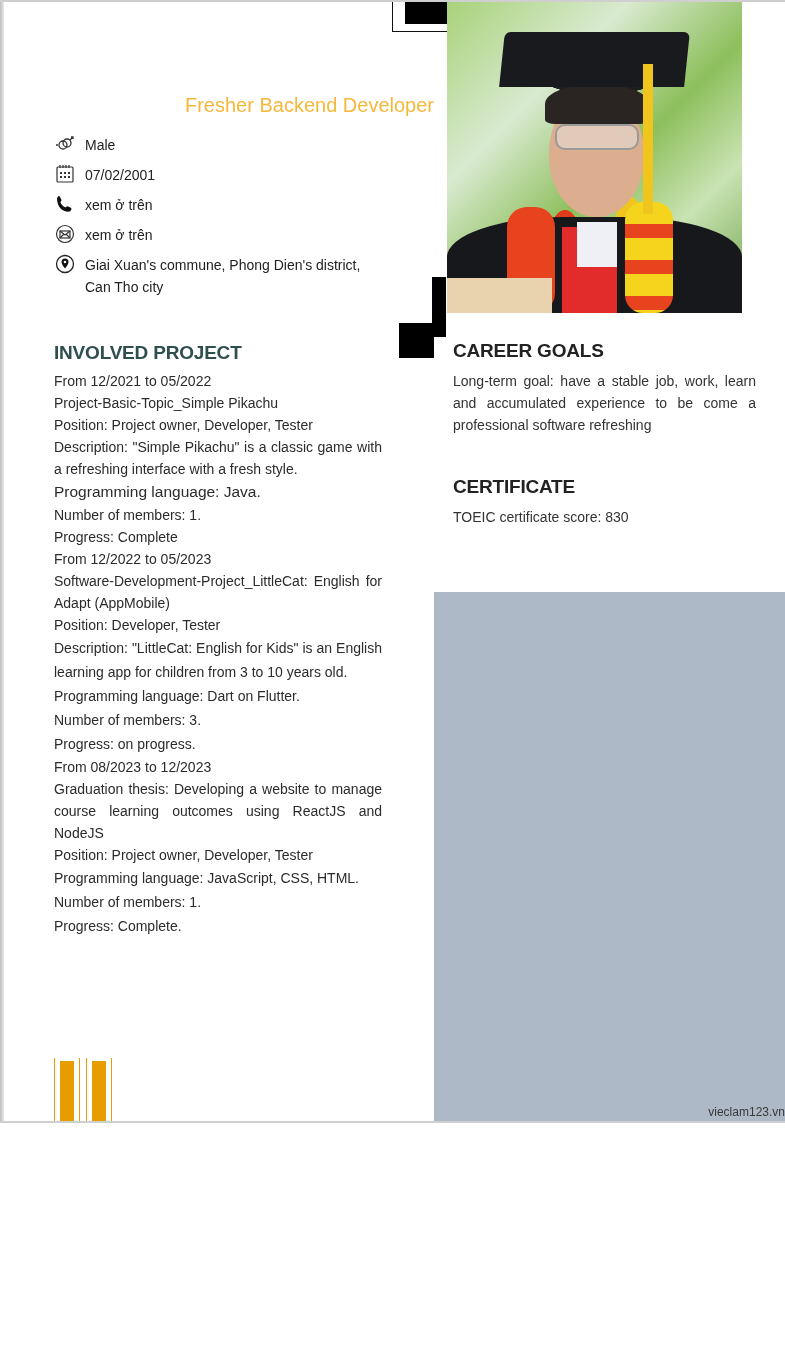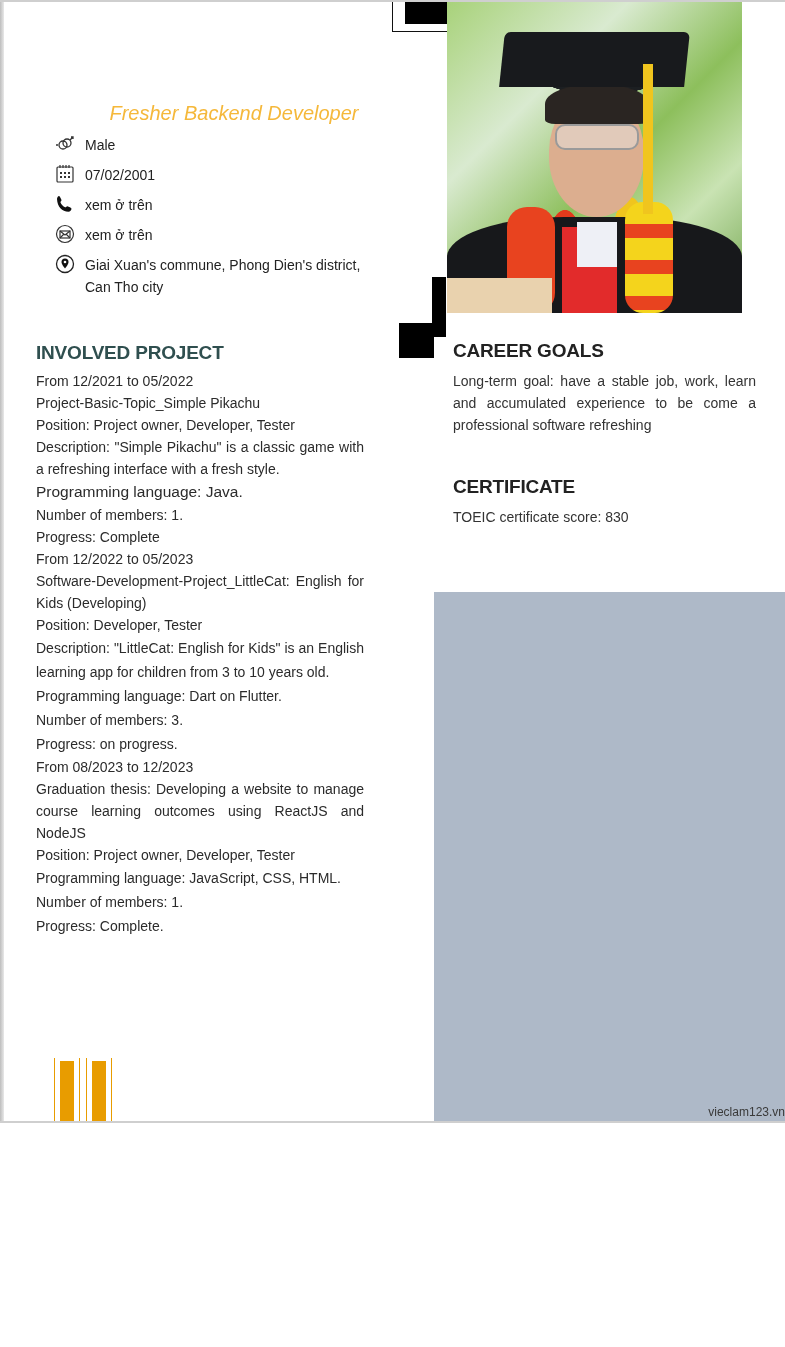--- a/index.html
+++ b/index.html
@@ -17,22 +17,22 @@
       position: absolute; left: 0; top: 0; width: 4px; height: 1123px;
       background: linear-gradient(to right, #bdbdbd, #e9e9e9);
     }
 
     .name {
       position: absolute; left: 40px; top: 42px; width: 400px;
       text-align: center; font-size: 31px; font-weight: bold; color: #111;
       letter-spacing: -0.3px;
     }
     .subtitle {
-      position: absolute; left: 34px; top: 100px; width: 400px;
-      text-align: center; font-size: 20px; color: #f5b83a; font-style: italic;
+      position: absolute; left: 34px; top: 92px; width: 400px;
+      text-align: right; font-size: 20px; color: #f5b83a;
     }
 
     .info { position: absolute; left: 54px; top: 132px; width: 330px; }
     .info-row { display: flex; align-items: flex-start; font-size: 14px; color: #222; line-height: 22px; margin-bottom: 8px; }
     .info-row .ic { width: 22px; height: 20px; margin-right: 9px; flex-shrink: 0; display: flex; align-items: center; justify-content: center; }
     .info-row .ic svg { width: 20px; height: 20px; }
 
     .photo-frame-top {
       position: absolute; left: 392px; top: 0; width: 110px; height: 30px;
       border: 1px solid #111; border-top: none;
@@ -61,21 +61,21 @@
     .photo .yel { position: absolute; left: 178px; top: 200px; width: 48px; height: 111px; background: repeating-linear-gradient(#f4d41c 0 22px, #e8431f 22px 36px); border-radius: 18px; }
     .photo .tassel { position: absolute; left: 196px; top: 62px; width: 10px; height: 150px; background: #f0c51e; }
     .photo .shirt { position: absolute; left: 130px; top: 220px; width: 40px; height: 45px; background: #eef0f6; }
 
     .corner-deco { position: absolute; left: 399px; top: 275px; width: 48px; height: 81px; }
     .corner-deco .v { position: absolute; left: 33px; top: 0; width: 14px; height: 60px; background: #000; }
     .corner-deco .sq { position: absolute; left: 0; top: 46px; width: 35px; height: 35px; background: #000; }
     .corner-deco .h { position: absolute; left: 0; top: 46px; width: 47px; height: 14px; background: #000; }
 
     .sec-title { font-size: 19px; font-weight: bold; letter-spacing: -0.2px; }
-    .projects { position: absolute; left: 36px; top: 340px; width: 328px; }
+    .projects { position: absolute; left: 54px; top: 340px; width: 328px; }
     .projects .sec-title { color: #2f4f4f; margin-bottom: 6px; }
     .projects p { font-size: 14px; line-height: 22px; color: #2b2b2b; text-align: justify; }
     .projects p.tall { line-height: 24px; }
     .projects p.lang1 { font-size: 15.5px; line-height: 24px; }
 
     .right-col { position: absolute; left: 453px; top: 338px; width: 303px; }
     .right-col .sec-title { color: #222; margin-bottom: 8px; }
     .right-col p { font-size: 14px; line-height: 22px; color: #333; text-align: justify; }
     .cert-title { margin-top: 40px; }
 
@@ -184,21 +184,21 @@
       <p>Project-Basic-Topic_Simple Pikachu</p>
       <p>Position: Project owner, Developer, Tester</p>
       <p>Description: "Simple Pikachu" is a classic game with a refreshing interface with a fresh style.</p>
       <p class="lang1">Programming language: Java.</p>
       <p>Number of members: 1.</p>
       <p>Progress: Complete</p>
     </div>
 
     <div>
       <p>From 12/2022 to 05/2023</p>
-      <p>Software-Development-Project_LittleCat: English for Kids (Developing)</p>
+      <p>Software-Development-Project_LittleCat: English for Adapt (AppMobile)</p>
       <p>Position: Developer, Tester</p>
       <p class="tall">Description: "LittleCat: English for Kids" is an English learning app for children from 3 to 10 years old.</p>
       <p class="tall">Programming language: Dart on Flutter.</p>
       <p class="tall">Number of members: 3.</p>
       <p class="tall">Progress: on progress.</p>
     </div>
 
     <div>
       <p>From 08/2023 to 12/2023</p>
       <p>Graduation thesis: Developing a website to manage  course learning outcomes using ReactJS and NodeJS</p>

